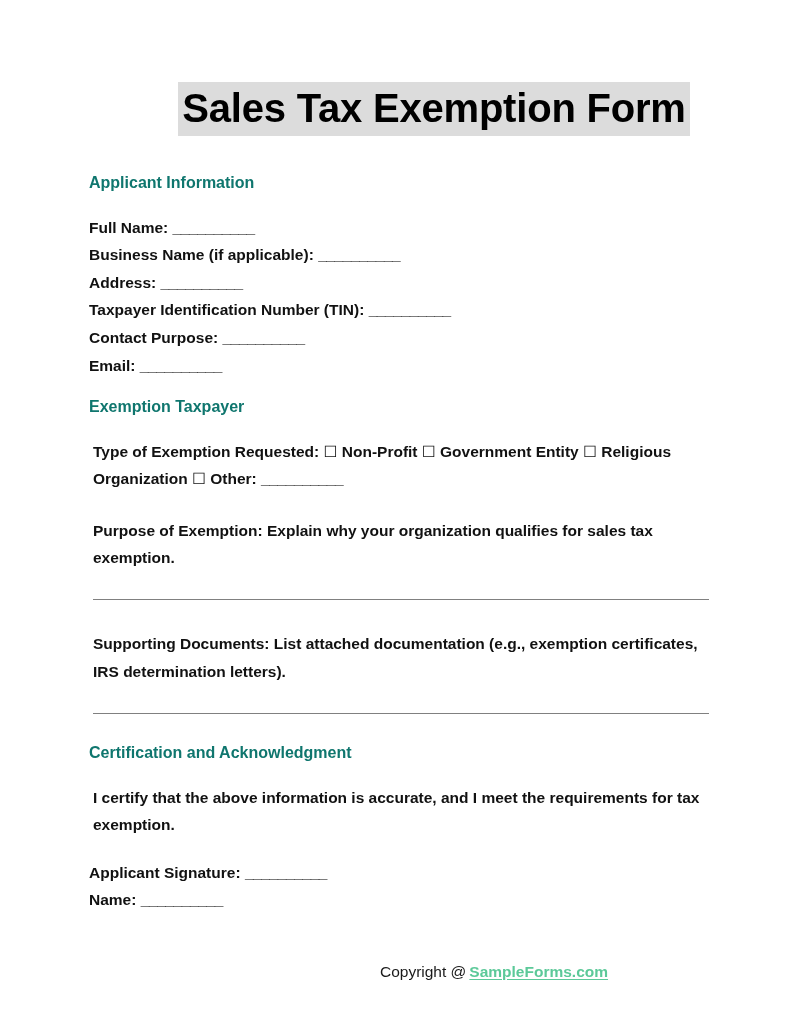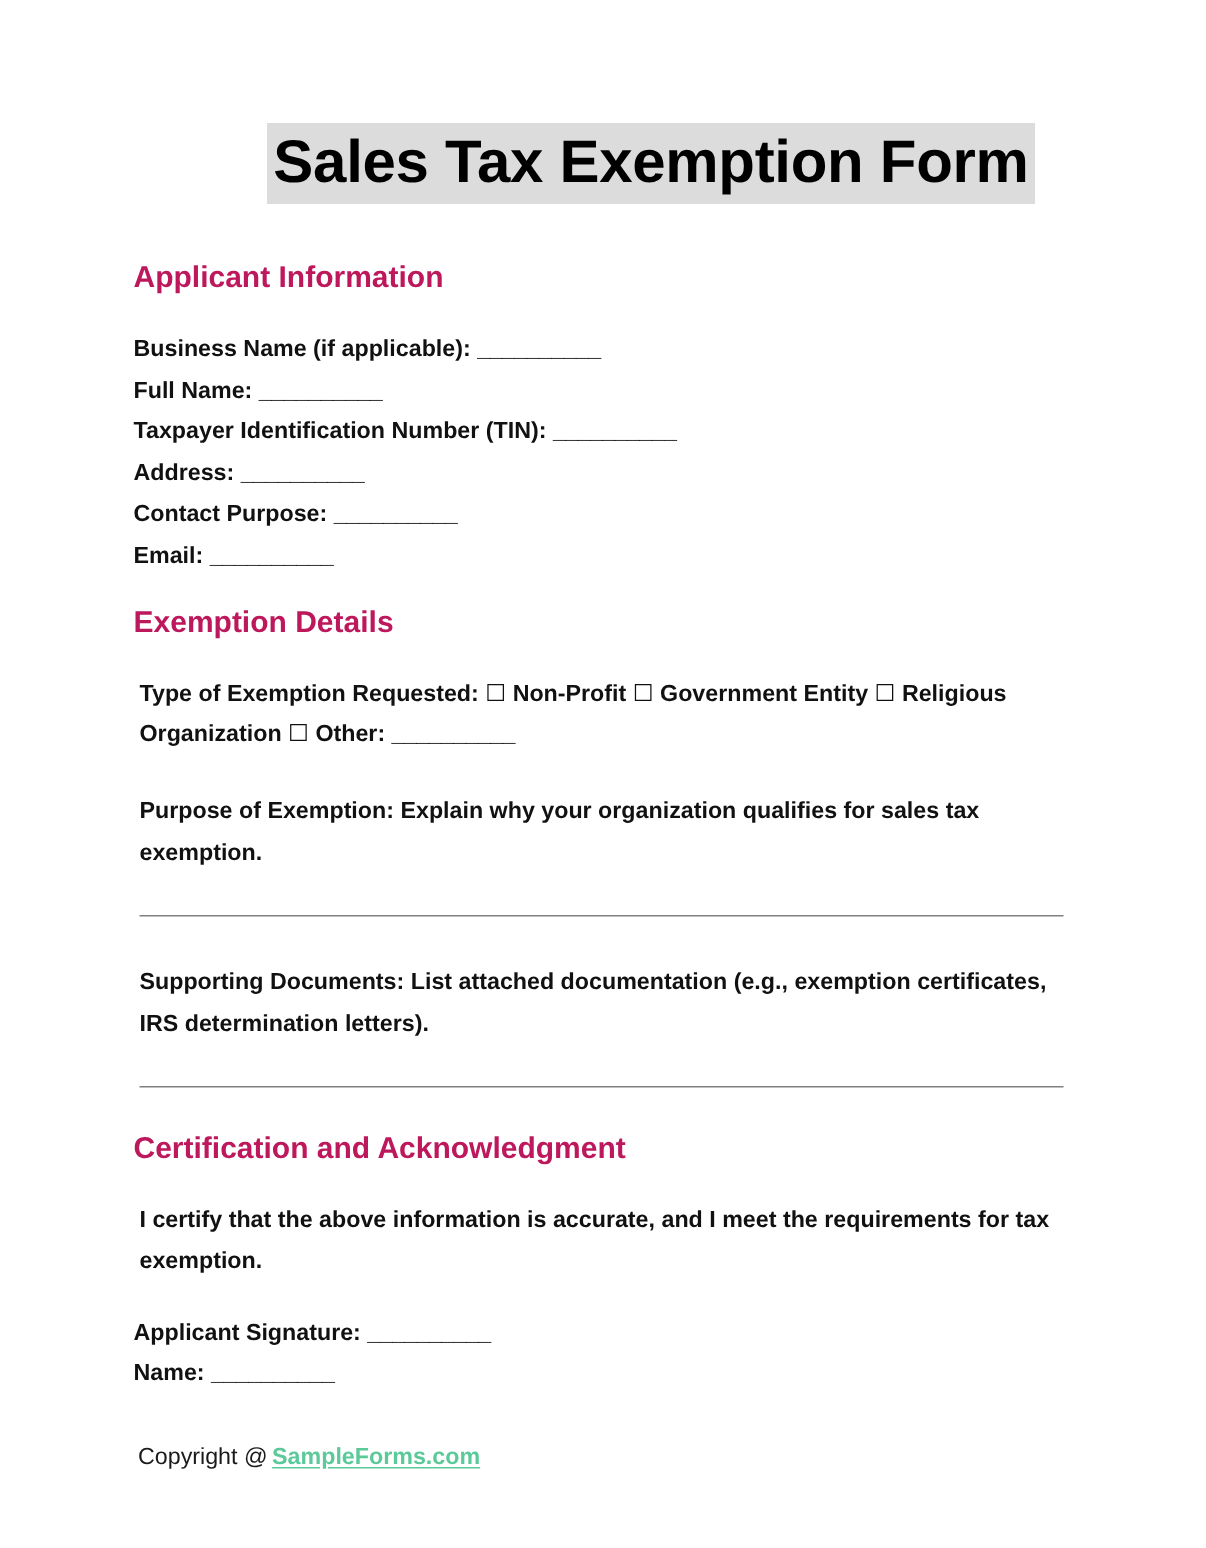--- a/index.html
+++ b/index.html
@@ -45,25 +45,25 @@
 
   
   .body-block {
     position: absolute;
     left: 89px;
     top: 172px;
     width: 624px;
   }
 
   .section-head {
-    font-size: 20px;
+    font-size: 16px;
     font-weight: bold;
     line-height: 1.35;
     margin: 0 0 20px 0;
-    color: #be185d;
+    color: #0f766e;
   }
 
   .field-group {
     margin: 0 0 0 0;
   }
   .field-line {
     font-size: 15.5px;
     font-weight: bold;
     line-height: 27.6px;
     color: #111111;
@@ -96,20 +96,21 @@
     width: 616px;
     margin-left: 4px;
   }
 
   
   .footer {
     position: absolute;
     left: 0;
     top: 963px;
     width: 804px;
+    text-align: center;
     padding-right: 0;
   }
   .footer-inner {
     display: inline-block;
     font-size: 15.5px;
     color: #1a1a1a;
     transform: translateX(92px);
   }
   .copy-text {
     font-weight: normal;
@@ -131,48 +132,48 @@
   <div class="title-wrap">
     <span class="doc-title">Sales Tax Exemption Form</span>
   </div>
 
   <div class="body-block">
 
     <div class="section-head">Applicant Information</div>
 
     <div class="field-group">
       <div class="field-line">
+        <span>Full Name:</span>
+        <span class="blank">__________</span>
+      </div>
+      <div class="field-line">
         <span>Business Name (if applicable):</span>
         <span class="blank">__________</span>
       </div>
       <div class="field-line">
-        <span>Full Name:</span>
+        <span>Address:</span>
         <span class="blank">__________</span>
       </div>
       <div class="field-line">
         <span>Taxpayer Identification Number (TIN):</span>
         <span class="blank">__________</span>
       </div>
       <div class="field-line">
-        <span>Address:</span>
-        <span class="blank">__________</span>
-      </div>
-      <div class="field-line">
         <span>Contact Purpose:</span>
         <span class="blank">__________</span>
       </div>
       <div class="field-line">
         <span>Email:</span>
         <span class="blank">__________</span>
       </div>
     </div>
 
     <div class="gap-lg"></div>
 
-    <div class="section-head">Exemption Details</div>
+    <div class="section-head">Exemption Taxpayer</div>
 
     <p class="para">
       <span>Type of Exemption Requested:</span>
       <span class="cbx">☐</span>
       <span>Non-Profit</span>
       <span class="cbx">☐</span>
       <span>Government Entity</span>
       <span class="cbx">☐</span>
       <span>Religious Organization</span>
       <span class="cbx">☐</span>

